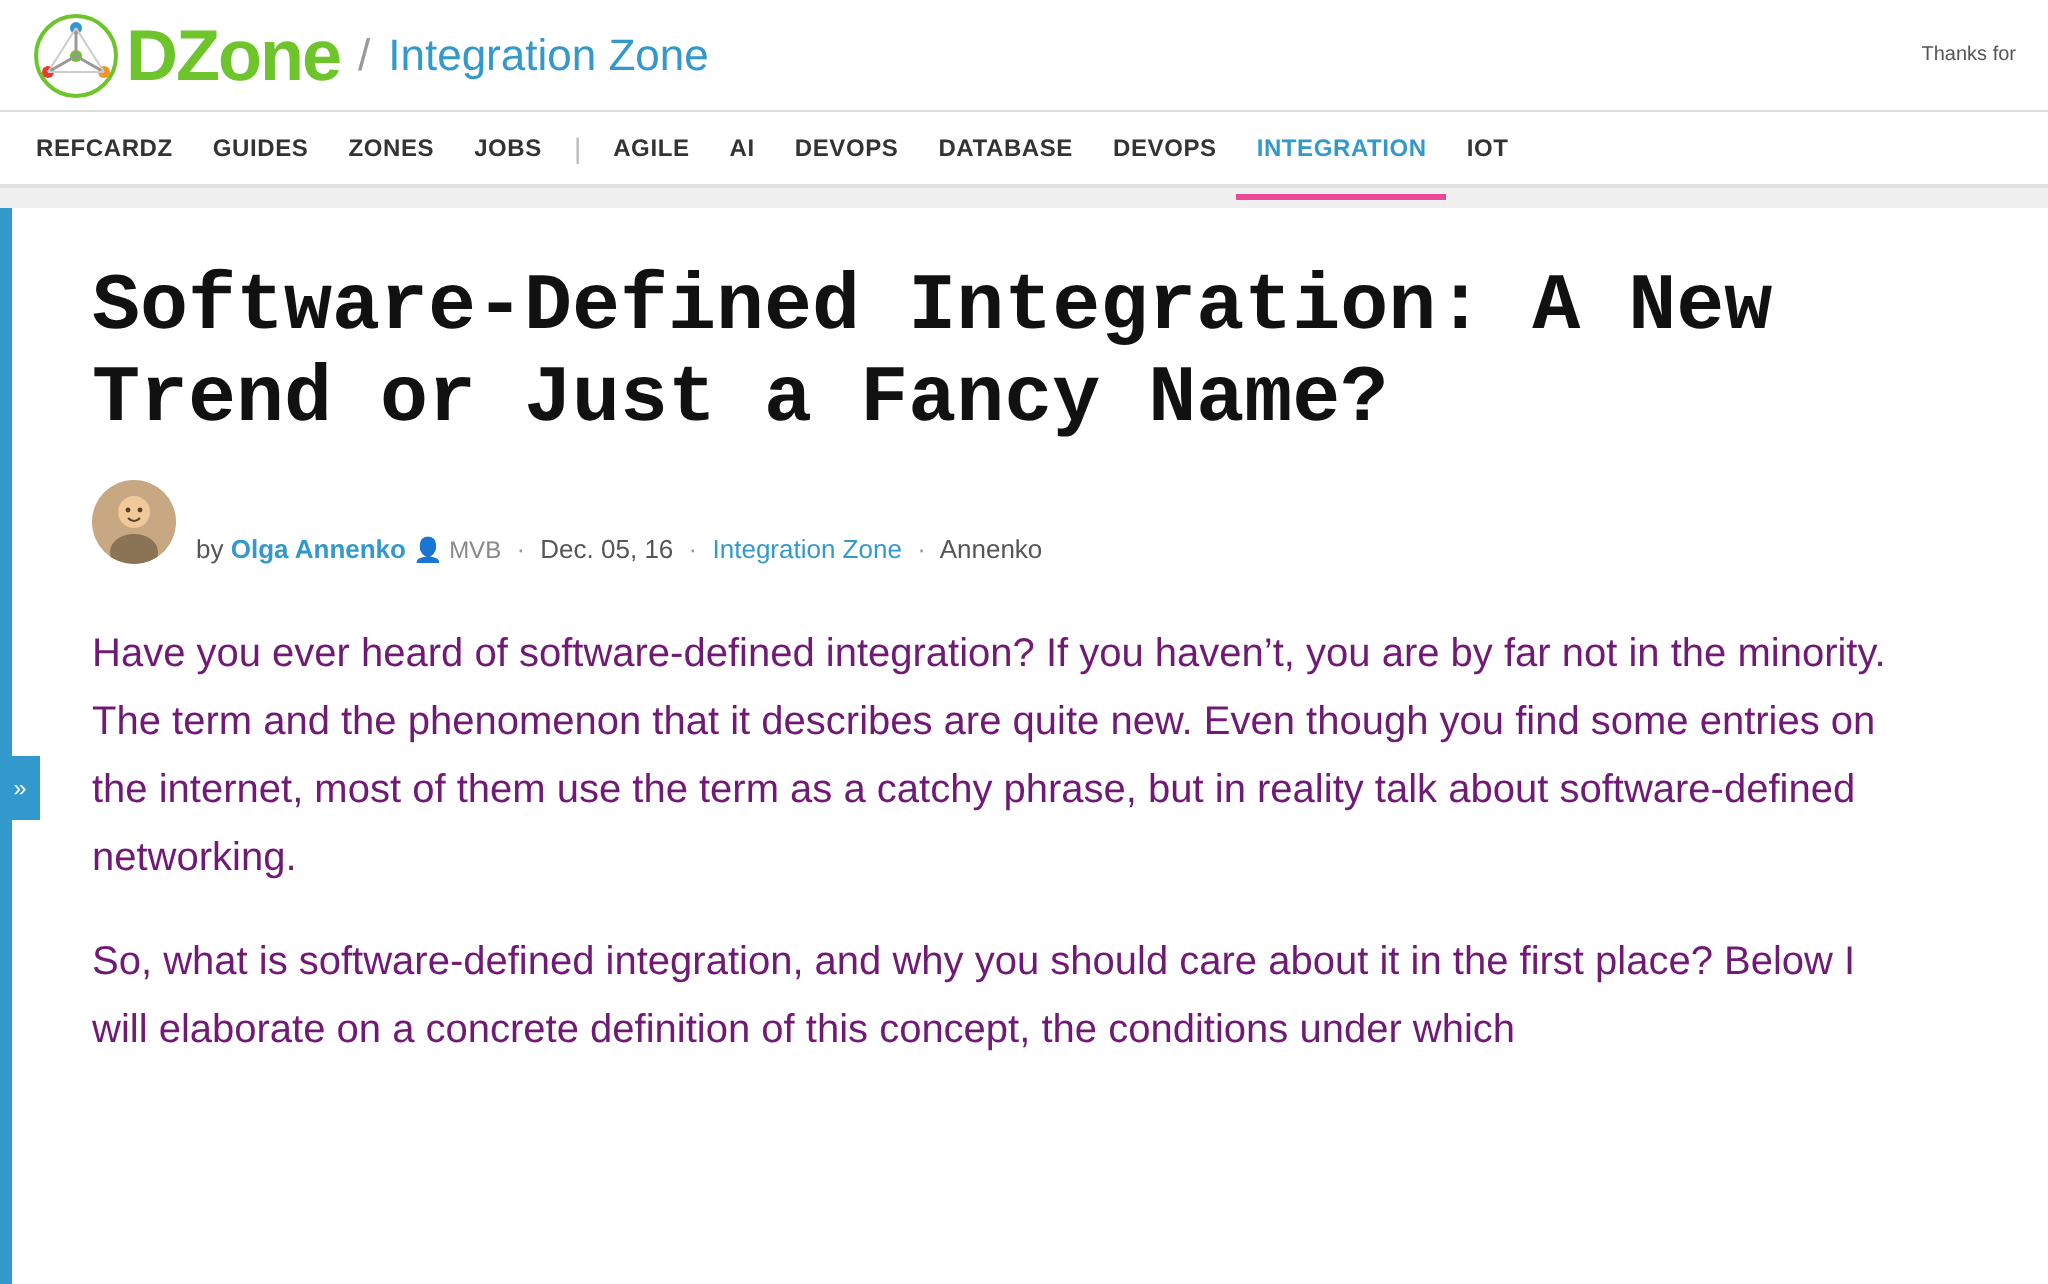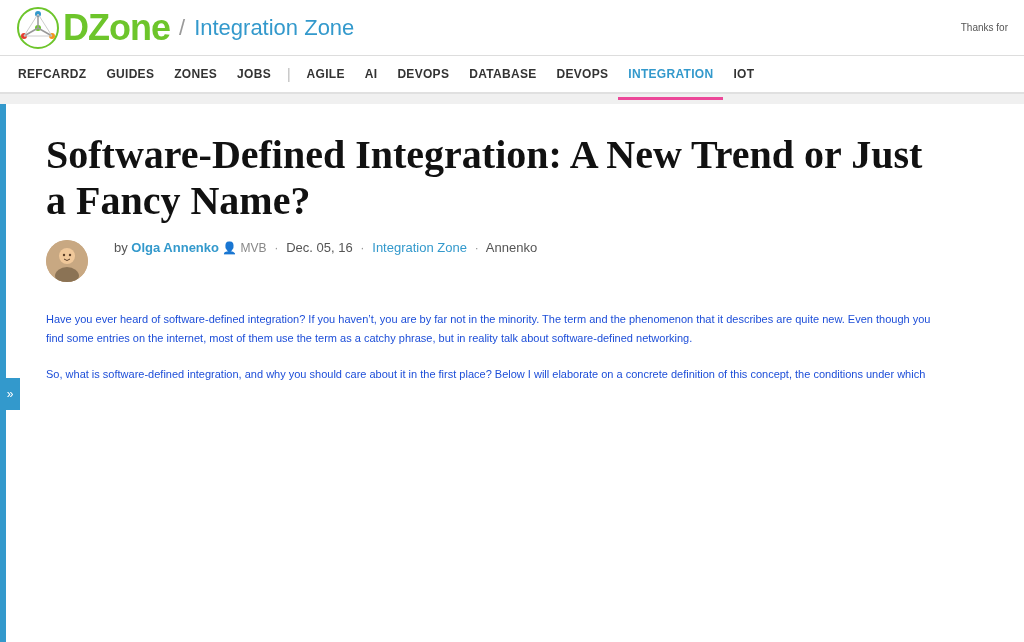--- a/index.html
+++ b/index.html
@@ -113,35 +113,35 @@
       padding: 28px 40px 20px 40px;
       max-width: 980px;
     }
 
     #article-title {
       font-size: 40px;
       font-weight: bold;
       color: #111;
       line-height: 1.15;
       margin-bottom: 16px;
-      font-family: Liberation Serif, serif;
+      font-family: Liberation Mono, monospace;
     }
 
     #article-subtitle {
       font-size: 16px;
       color: #444;
       line-height: 1.55;
       margin-bottom: 20px;
       max-width: 780px;
     }
 
     #article-meta {
       display: flex;
-      align-items: flex-start;
-      gap: 26px;
+      align-items: flex-end;
+      gap: 10px;
       margin-bottom: 28px;
       font-size: 13px;
       color: #666;
     }
     #author-avatar {
       width: 42px;
       height: 42px;
       border-radius: 50%;
       background: #c8a882;
       overflow: hidden;
@@ -163,22 +163,22 @@
       display: inline-flex;
       align-items: center;
       gap: 3px;
       color: #888;
       font-size: 12px;
     }
     #meta-text .dot { color: #999; margin: 0 4px; }
     #meta-text .zone-link { color: #3399cc; }
 
     #article-body {
-      font-size: 11px;
-      color: #1d4ed8;
+      font-size: 20px;
+      color: #701a75;
       line-height: 1.7;
     }
     #article-body p {
       margin-bottom: 18px;
     }
 
     
     #gray-separator {
       background: #f0f0f0;
       height: 10px;

